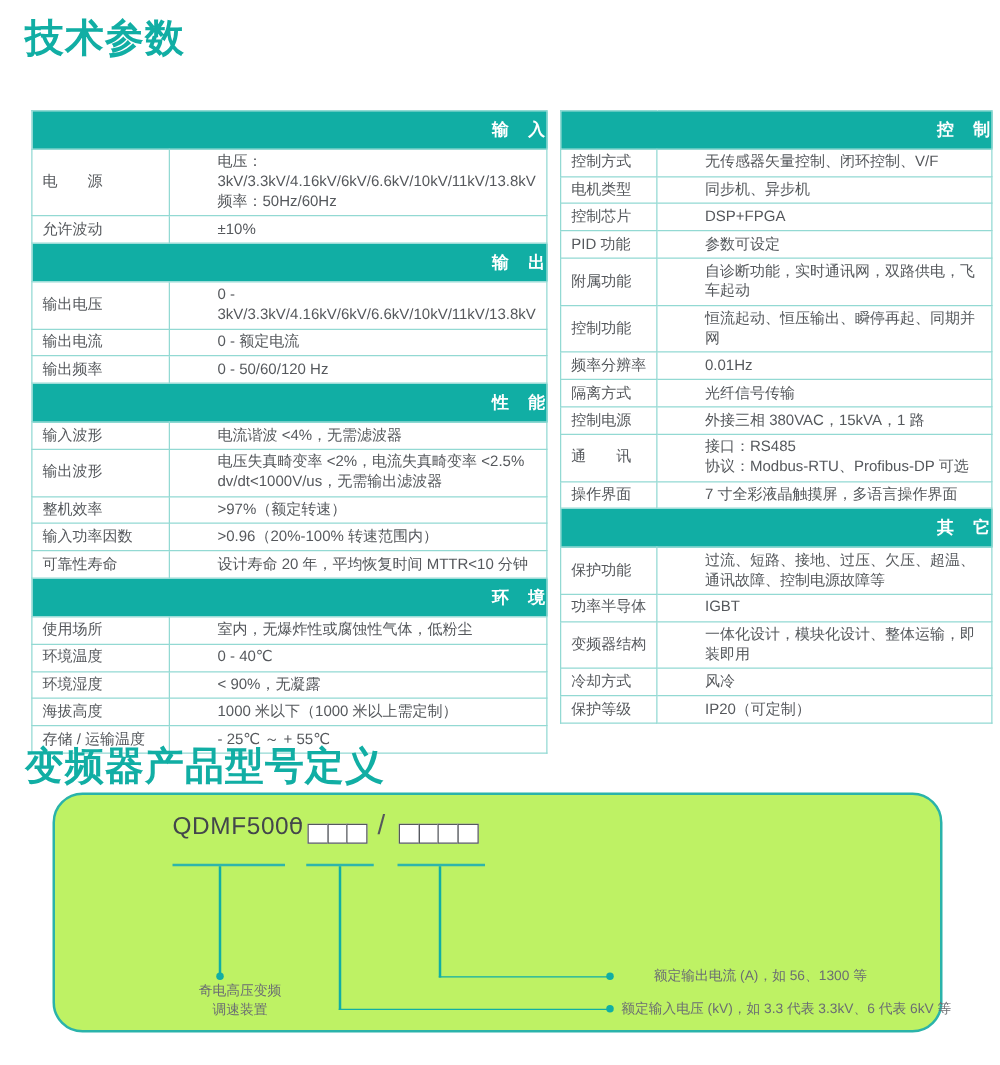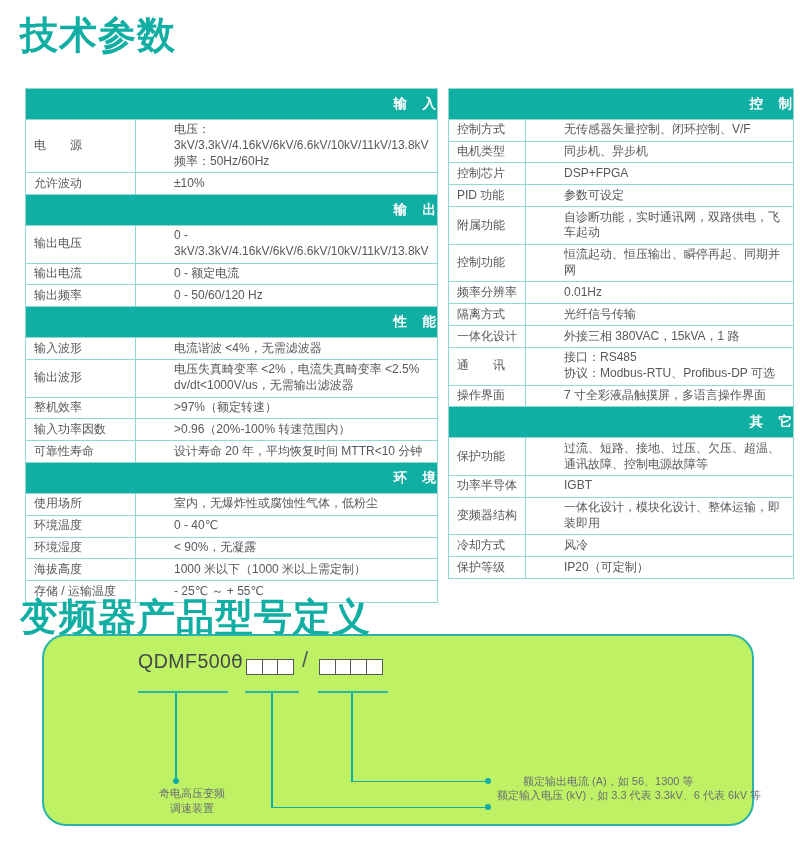--- a/index.html
+++ b/index.html
@@ -3,21 +3,21 @@
 <meta charset="utf-8">
 <style>
   html,body{margin:0;padding:0;background:#ffffff;}
   body{
     width:800px;height:852px;position:relative;overflow:hidden;
     font-family:"Liberation Sans","DejaVu Sans",sans-serif;
     color:#55585c;
   }
   .page-title{
     position:absolute;left:20px;margin:0;
-    font-size:38px;font-weight:600;letter-spacing:1px;
+    font-size:31px;font-weight:600;letter-spacing:1px;
     color:var(--accent,#11aea4);
   }
   #title-tech{top:10px;}
   #title-model{top:548px;margin-top:44px;}
 
   
   table.spec{
     position:absolute;border-collapse:collapse;table-layout:fixed;
     background:#fff;
   }
@@ -65,21 +65,21 @@
   #vline3{left:307px;top:57px;height:89px;}
   #hline2{left:227px;top:170.5px;width:217px;}
   #hline3{left:307px;top:144.5px;width:137px;}
   .dot{width:6px;height:6px;border-radius:50%;background:var(--accent,#11aea4);}
   #dot1{left:129px;top:142px;}
   #dot2{left:441px;top:168px;}
   #dot3{left:441px;top:142px;}
   .note{font-size:11px;color:#6b6e73;line-height:1.35;}
   #prefix-note{left:70px;top:150px;width:124px;text-align:center;}
   #note-current{left:479px;top:138px;white-space:nowrap;}
-  #note-voltage{left:453px;top:152px;white-space:nowrap;}
+  #note-voltage{left:453px;top:164px;white-space:nowrap;}
 </style>
 </head>
 <body>
 
 <h1 class="page-title" id="title-tech">技术参数</h1>
 
 <table class="spec" id="left-table">
   <colgroup>
       <col style="width:110px">
       <col>
@@ -242,21 +242,21 @@
           <span class="vline-txt">0.01Hz</span>
         </td>
       </tr>
       <tr>
         <td class="label">隔离方式</td>
         <td class="value">
           <span class="vline-txt">光纤信号传输</span>
         </td>
       </tr>
       <tr>
-        <td class="label">一体化设计</td>
+        <td class="label">控制电源</td>
         <td class="value">
           <span class="vline-txt">外接三相 380VAC，15kVA，1 路</span>
         </td>
       </tr>
       <tr>
         <td class="label">通　　讯</td>
         <td class="value">
           <span class="vline-txt">接口：RS485</span>
           <span class="vline-txt">协议：Modbus-RTU、Profibus-DP 可选</span>
         </td>

